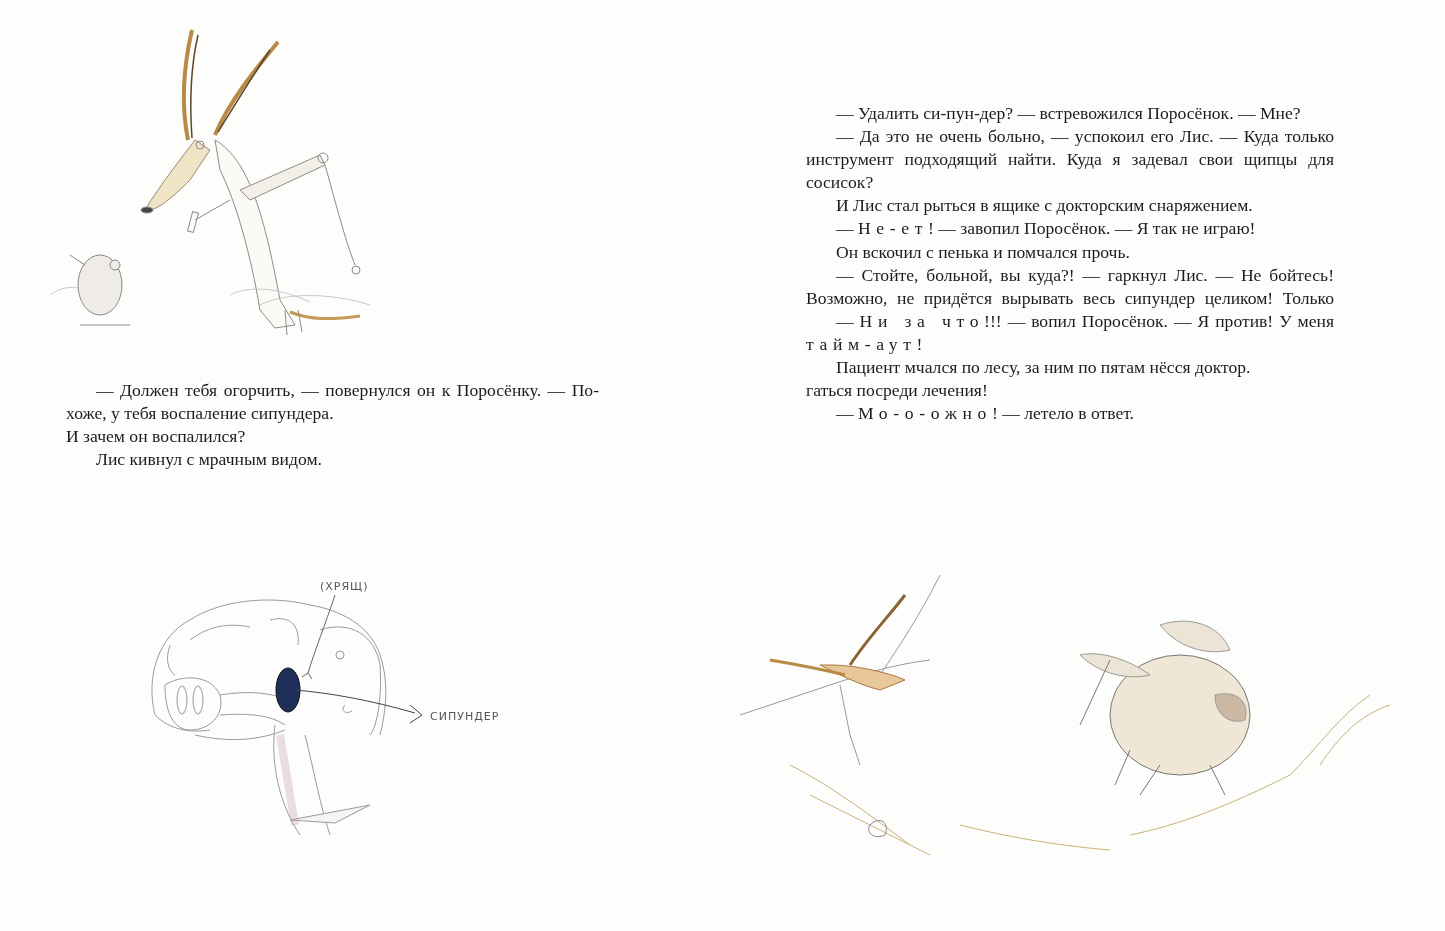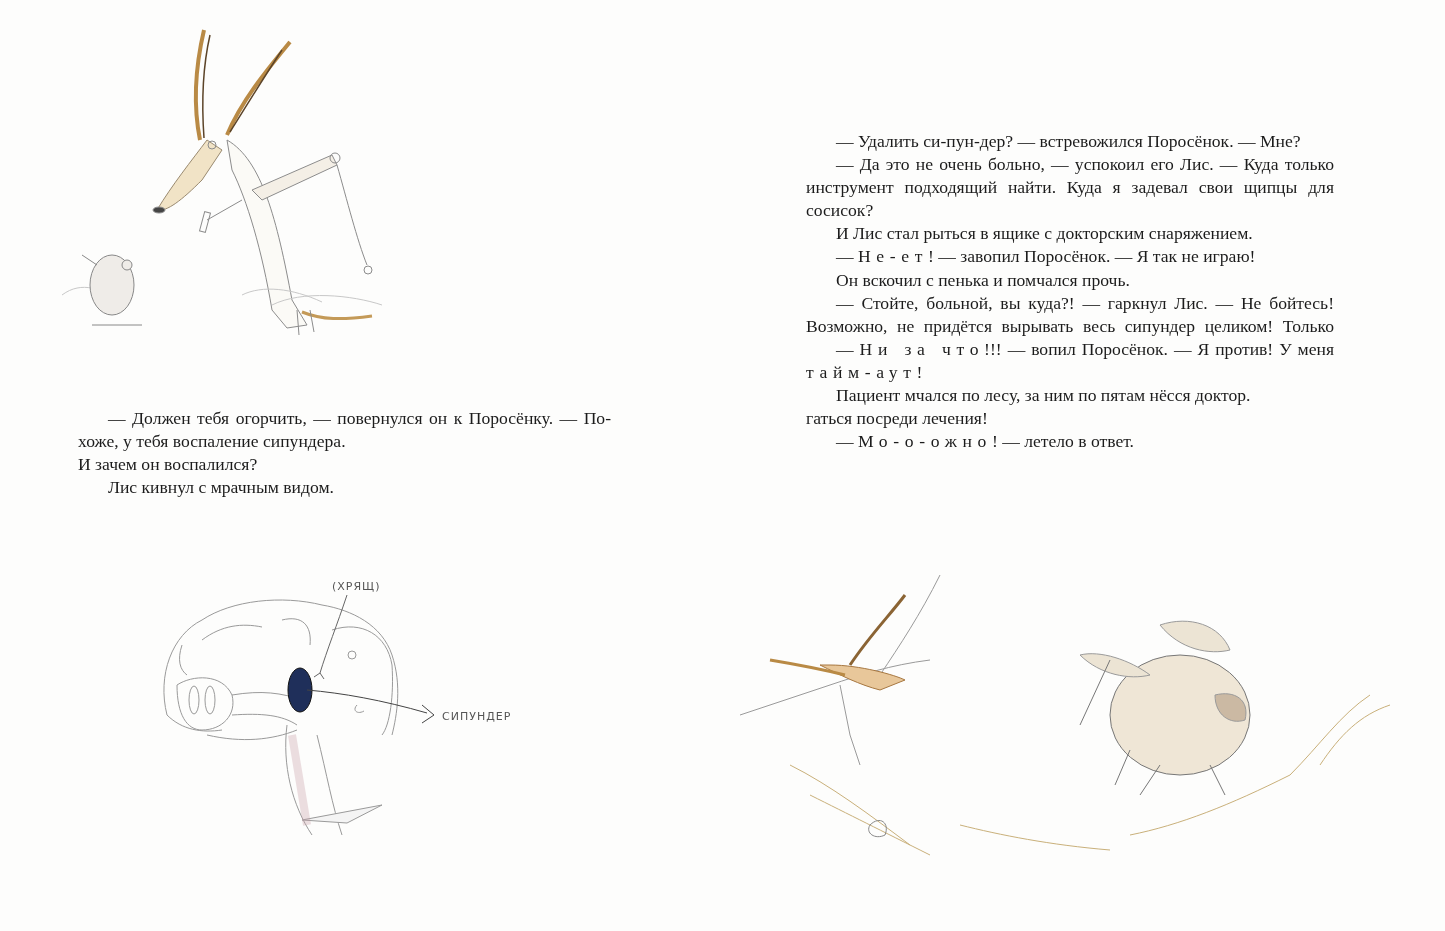--- a/index.html
+++ b/index.html
@@ -2,23 +2,23 @@
 <html><head>
   <meta charset="utf-8">
   <style>
     html, body { margin: 0; padding: 0; }
     body {
       width: 1445px; height: 931px; background: #fdfdfc; position: relative; overflow: hidden;
       font-family: "Liberation Serif", "DejaVu Serif", serif; color: #1c1c1c;
     }
     .spread { position: absolute; inset: 0; }
     .page { position: absolute; top: 0; height: 931px; }
-    .page-left { left: 12px; width: 722px; }
+    .page-left { left: 0; width: 722px; }
     .page-right { left: 722px; width: 723px; }
-    .text-block { position: absolute; font-size: 17.6px; line-height: 23.1px; text-align: justify; margin-top: 28px; }
+    .text-block { position: absolute; font-size: 17.6px; line-height: 23.1px; text-align: justify; }
     .left-text { left: 66px; top: 379px; width: 533px; }
     .right-text { left: 84px; top: 102px; width: 528px; }
     .line { display: block; white-space: nowrap; height: 23.1px; }
     .line.indent { padding-left: 30px; }
     .line.full { text-align: justify; text-align-last: justify; white-space: normal; }
     .sp { letter-spacing: 0.32em; }
     .illustration { position: absolute; }
     .illus-fox-doctor { left: 40px; top: 20px; width: 360px; height: 350px; }
     .illus-pig-anatomy { left: 130px; top: 565px; width: 400px; height: 290px; }
     .illus-chase { left: 730px; top: 565px; width: 700px; height: 310px; }

